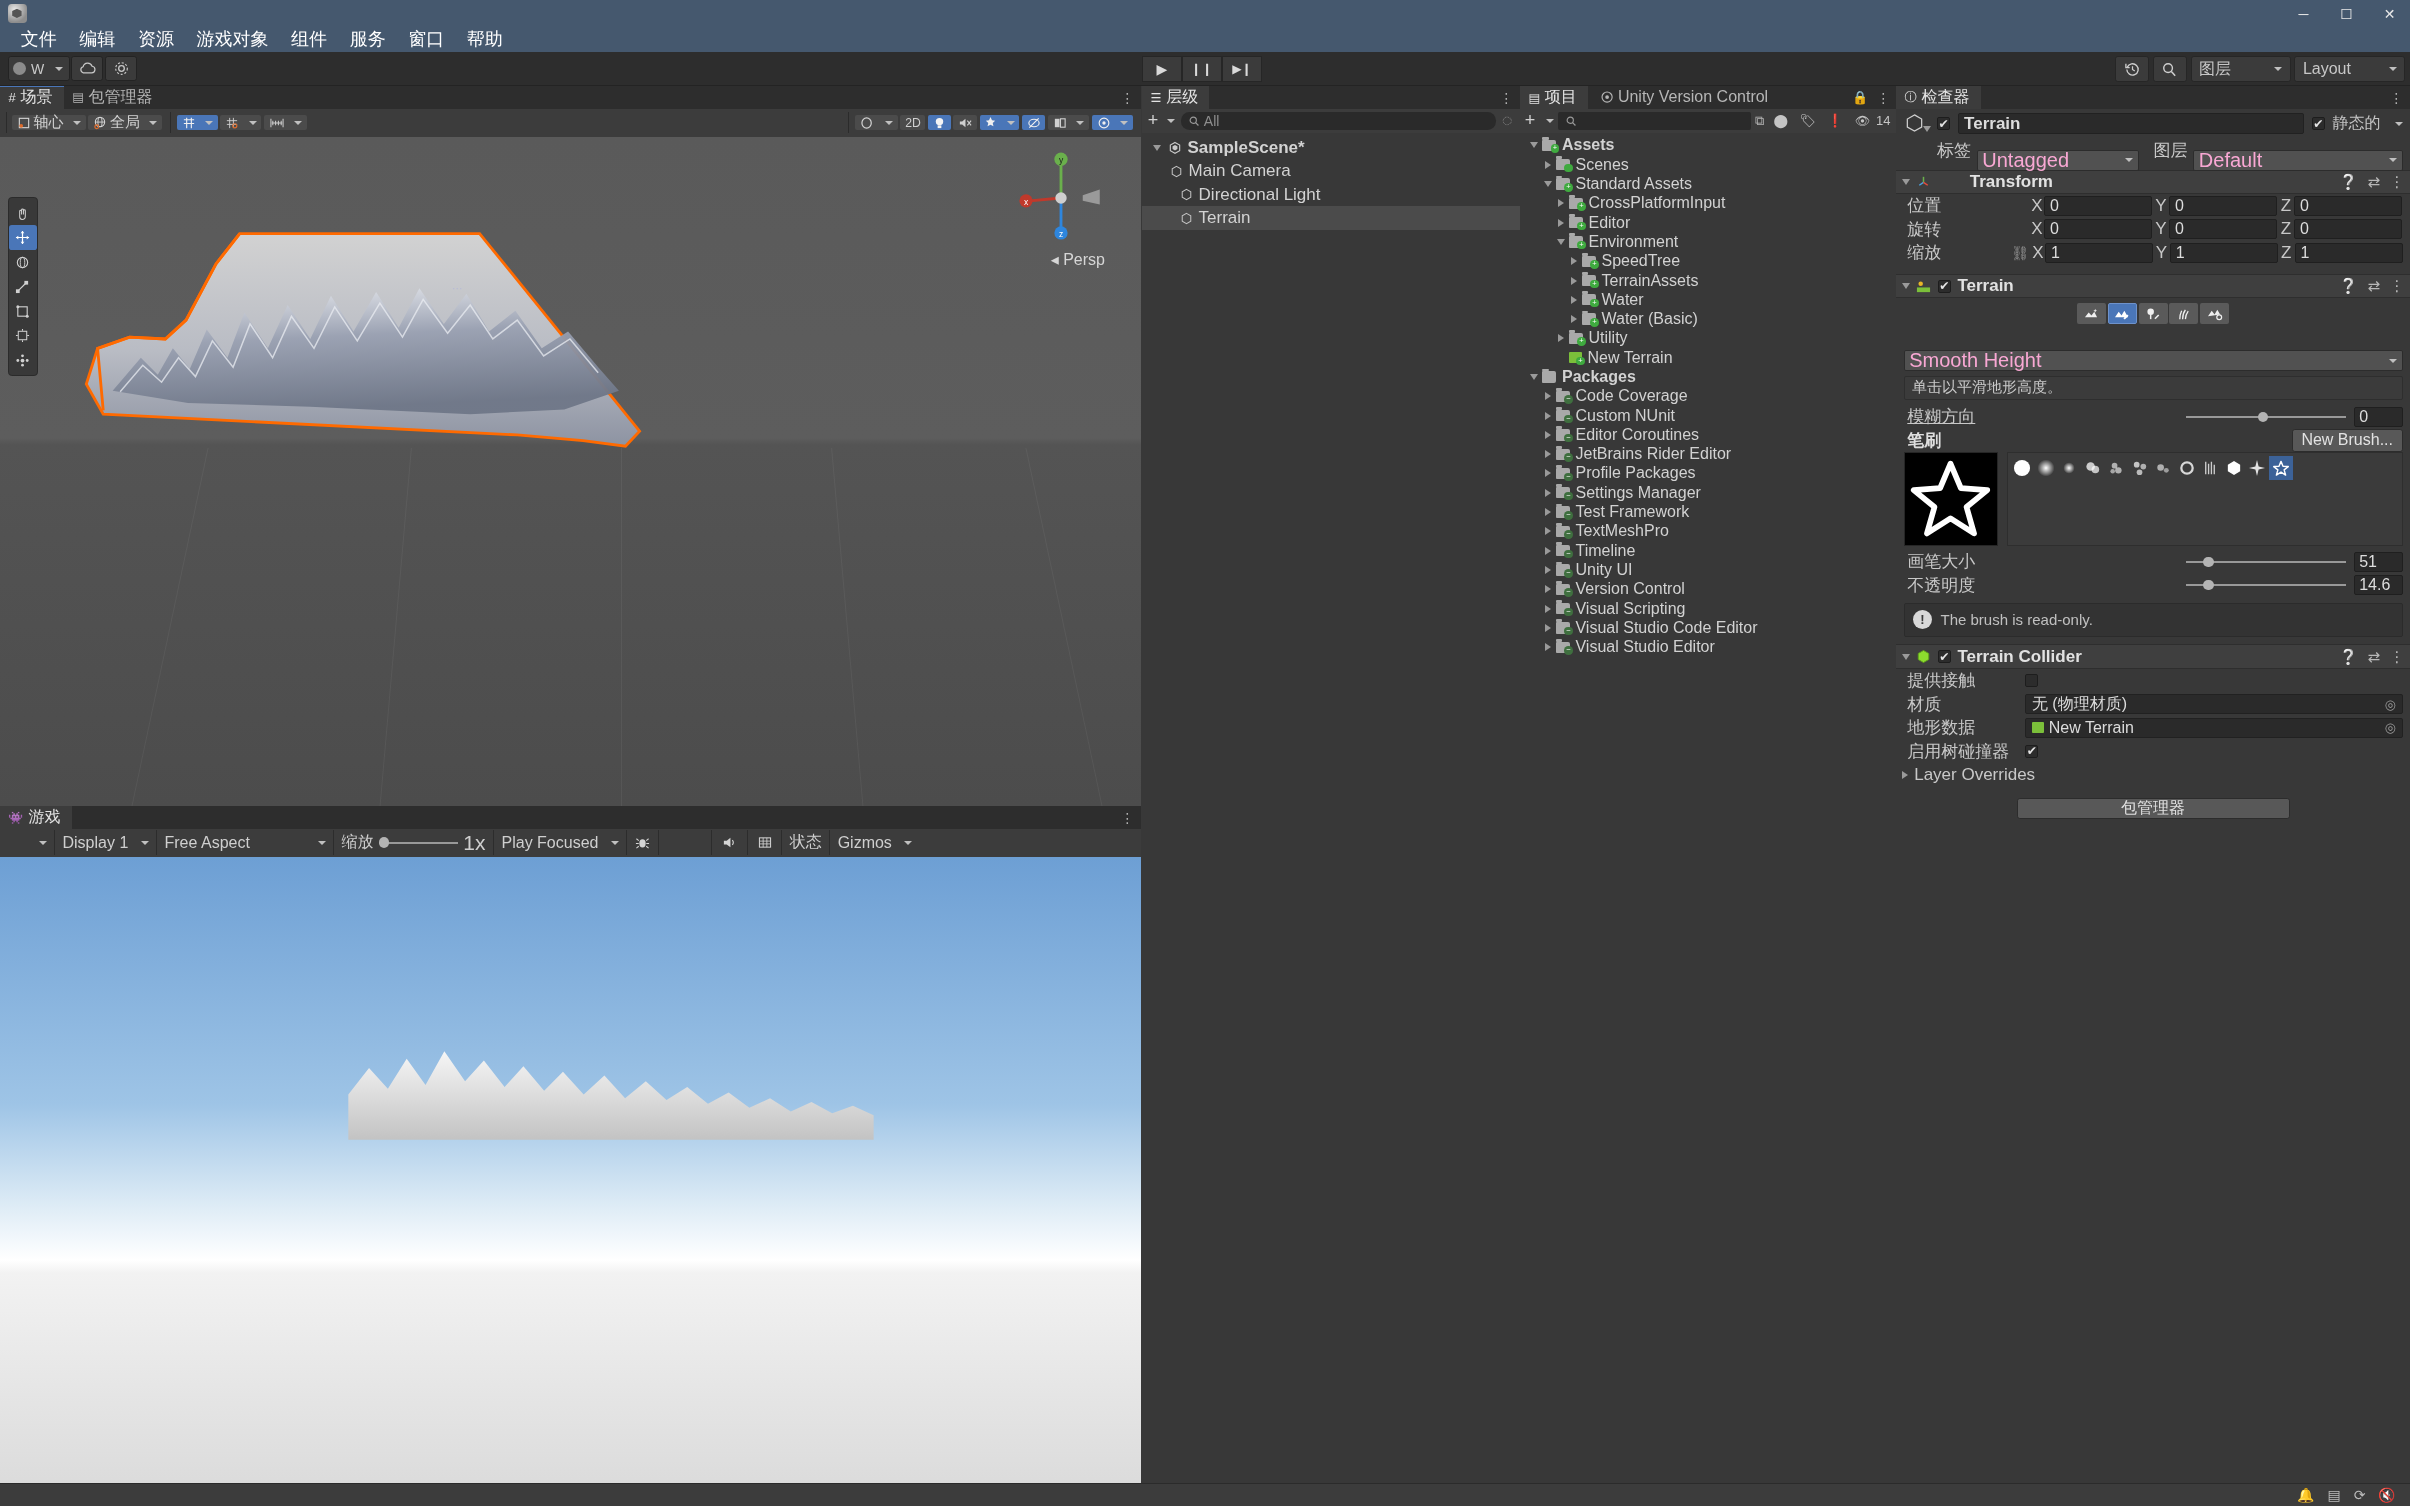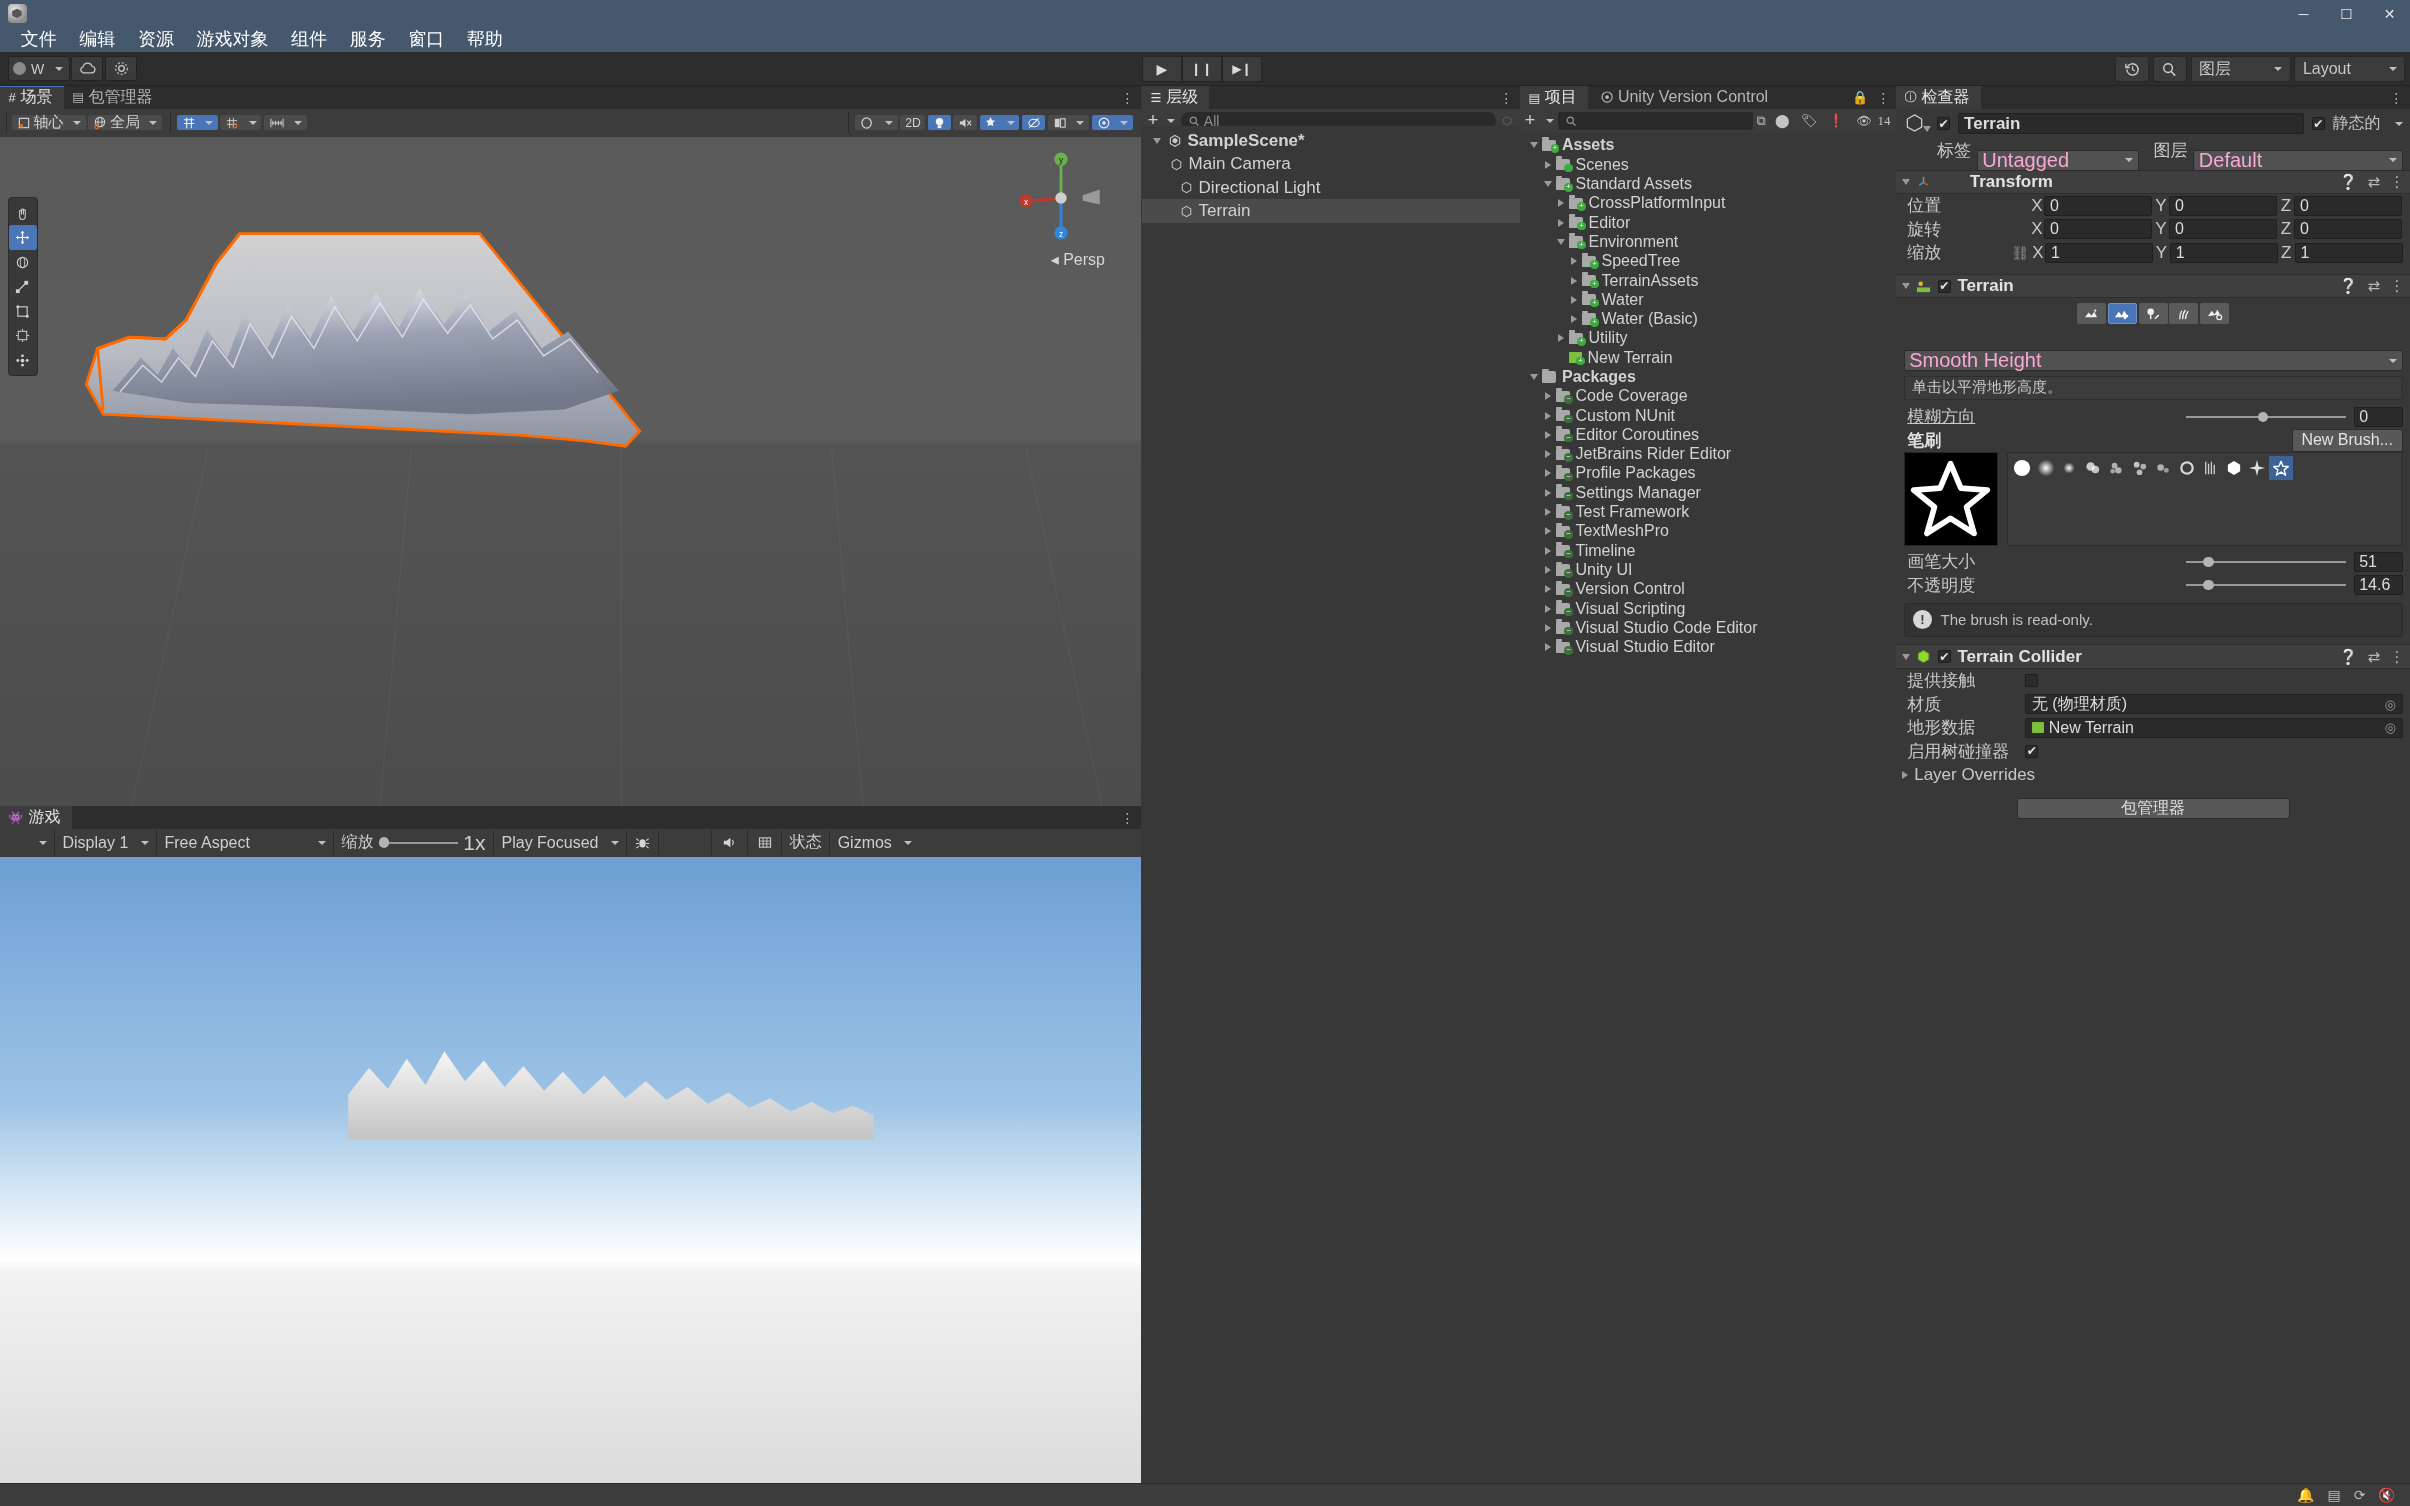--- a/index.html
+++ b/index.html
@@ -76,21 +76,21 @@
          border-right:0.9px solid #2c2c2c; gap:5.6px; }
   #gameCanvas { position:absolute; left:0; top:51px; width:1141px; height:650px;
                 background:linear-gradient(#6d9fd4 0%, #9ec4e6 38%, #dbeaf5 53%, #ffffff 62%, #f2f2f2 64%, #d9d9d9 100%); overflow:hidden; }
 
   
   #hierarchy { left:1142px; top:86px; width:378px; height:1421px; background:#383838; }
   #hsearch { position:absolute; left:0; top:22.6px; width:378px; height:24.5px; background:#3c3c3c;
              display:flex; align-items:center; padding:0 3.8px; }
   .searchbox { flex:1; height:18px; background:#2a2a2a; border-radius:8.5px; display:flex; align-items:center;
                padding:0 7.5px; color:#8e8e8e; font-size:14px; gap:4.7px; }
-  #htree { position:absolute; left:0; top:40px; width:378px; bottom:0; background:#383838; padding-top:2.8px; }
+  #htree { position:absolute; left:0; top:47px; width:378px; bottom:0; background:#383838; padding-top:2.8px; }
   .hrow { height:23.5px; display:flex; align-items:center; font-size:17px; color:#d2d2d2; padding-left:5.6px; }
   .hrow.sel { background:#4b4b4b; }
 
   
   #project { left:1520px; top:86px; width:377px; height:1421px; background:#383838; }
   #psearch { position:absolute; left:0; top:22.6px; width:377px; height:24.5px; background:#3c3c3c;
              display:flex; align-items:center; padding:0 3.8px; gap:3.8px; }
   #ptree { position:absolute; left:0; top:47px; width:377px; bottom:13px; background:#383838; padding-top:2.8px; }
   .prow { height:19.3px; display:flex; align-items:center; font-size:16px; color:#d2d2d2; }
 
@@ -573,21 +573,21 @@
           <circle cx="4.5" cy="4.5" r="3.3" fill="none" stroke="#9a9a9a" stroke-width="1.2"></circle>
           <path d="M7 7l3 3" stroke="#9a9a9a" stroke-width="1.3"></path>
         </svg>
       <span></span>
     </div>
     <span style="color:#b4b4b4;font-size:13px;">⧉</span>
     <span style="color:#c4c4c4;font-size:13px;margin-left:5.6px;">⬤</span>
     <span style="color:#c4c4c4;font-size:13px;margin-left:7.5px;">🏷</span>
     <span style="color:#c4c4c4;font-size:13px;margin-left:7.5px;">❗</span>
     <span style="color:#c4c4c4;font-size:12.2px;margin-left:7.5px;">👁</span>
-    <span style="color:#c4c4c4;font-size:13px;margin-left:1.9px;margin-right:2.8px;font-family:Liberation Serif, serif;">14</span>
+    <span style="color:#c4c4c4;font-size:13px;margin-left:1.9px;margin-right:2.8px;">14</span>
   </div>
   <div id="ptree">
       <div class="prow" style="padding-left: 7.5px;">
         <span style="width: 13px; display: inline-flex; align-items: center; justify-content: center; flex: 0 0 auto;">
           <span class="tri down" style="display:inline-block"></span>
         </span>
         <span style="position: relative; margin: 0px 5.6px 0px 1.9px; display: inline-flex; flex: 0 0 auto;">
           <span class="folder"></span>
           <span class="badge" style="background:#3faa3f">+</span>
         </span>

